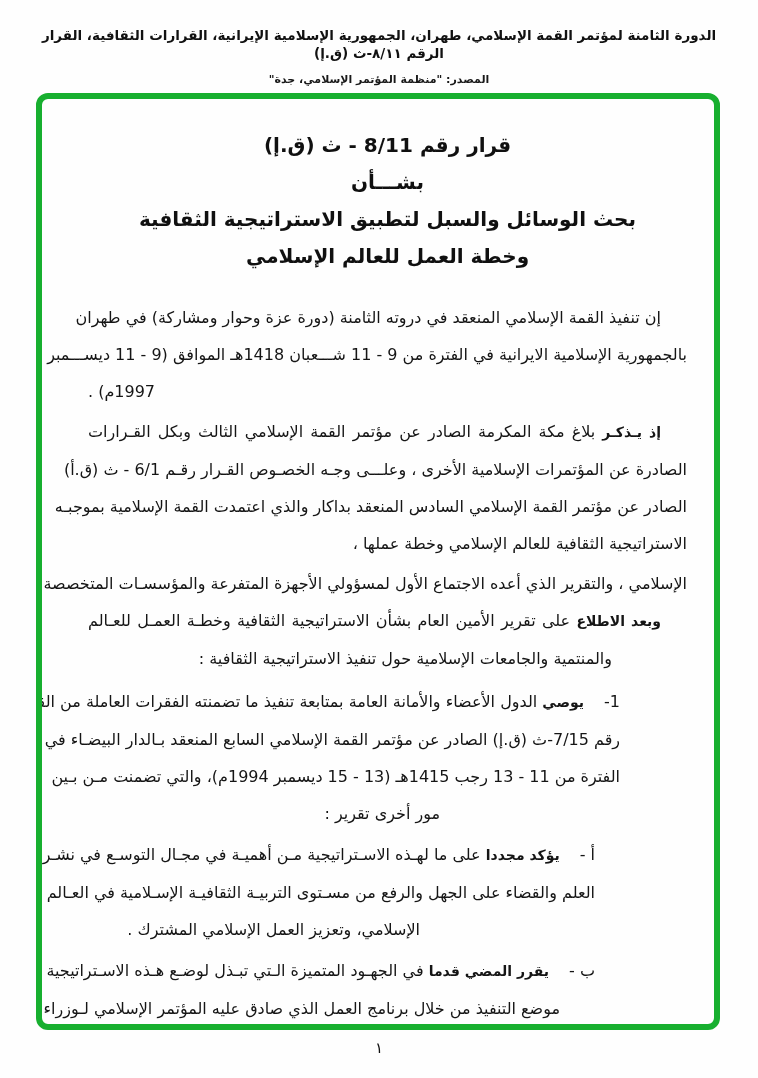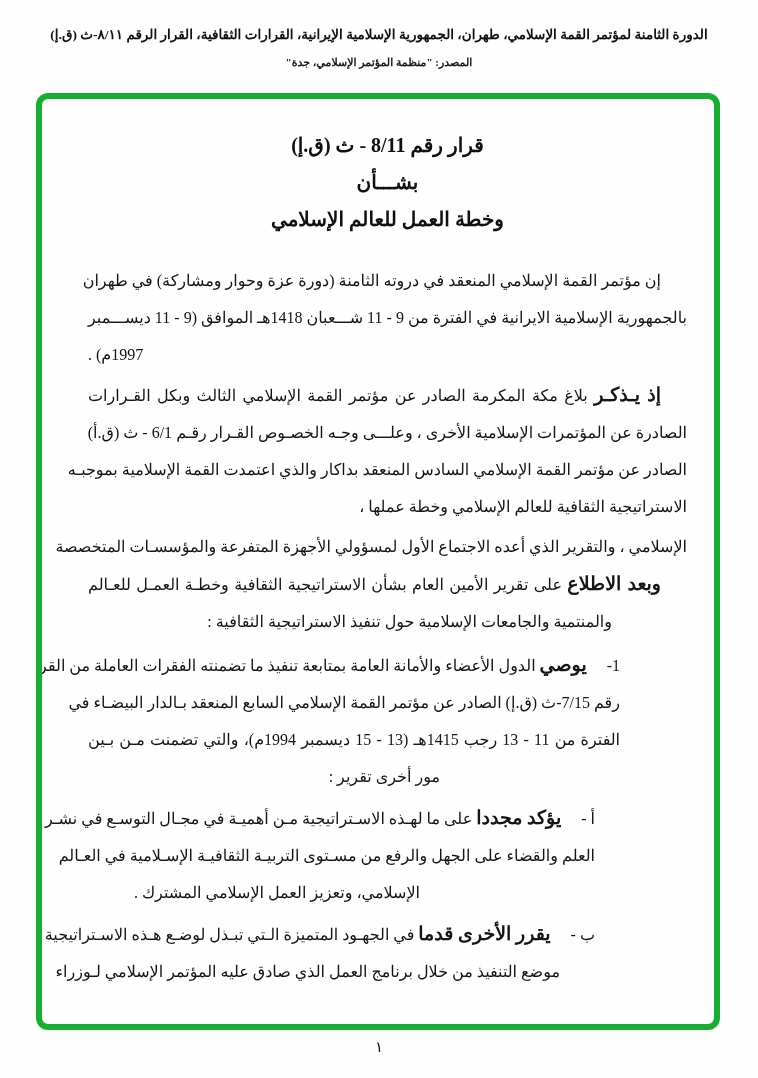--- a/index.html
+++ b/index.html
@@ -4,21 +4,21 @@
 <style>
   html,body{margin:0;padding:0;}
   body{
     width:758px;height:1078px;
     background:#ffffff;
     font-family:"DejaVu Sans",sans-serif;
     color:#161616;
     position:relative;
     overflow:hidden;
   }
-  .page{position:absolute;inset:0;background:#fefefe;font-family:Liberation Serif, serif;}
+  .page{position:absolute;inset:0;background:#fefefe;}
   
   .doc-header{
     position:absolute;top:26px;left:0;right:0;
     text-align:center;direction:rtl;
   }
   .doc-header .h1{
     font-size:13.5px;font-weight:bold;line-height:18px;
     color:#111;
     padding:0 40px;
   }
@@ -52,21 +52,21 @@
   .block{margin-bottom:3px;}
   .block.item-1{margin-top:6px;margin-right:67px;}
   .block.item-sub{margin-top:4px;margin-right:92px;}
   .line{
     font-size:16px;line-height:37px;
     white-space:nowrap;color:#151515;
   }
   .line.lj{text-align:justify;text-align-last:justify;}
   .line.lr{text-align:right;}
   .line.ll{text-align:left;}
-  .bold-lead{font-weight:bold;font-size:19px;}
+  .bold-lead{font-weight:bold;font-size:14px;}
   .marker{display:inline-block;margin-left:20px;}
   
   .footer{
     position:absolute;left:0;right:0;top:1038px;
     text-align:center;
   }
   .page-num{font-size:15px;color:#111;}
 </style>
 </head>
 <body>
@@ -77,25 +77,26 @@
     <div class="h1">الدورة الثامنة لمؤتمر القمة الإسلامي، طهران، الجمهورية الإسلامية الإيرانية، القرارات الثقافية، القرار الرقم ٨/١١-ث (ق.إ)</div>
     <div class="h2">المصدر:  "منظمة المؤتمر الإسلامي، جدة"</div>
   </div>
 
   <div class="frame"></div>
 
   <div class="doc">
     <div class="title-block">
       <div class="title-line">قرار رقم 8/11 - ث (ق.إ)</div>
       <div class="title-line">بشـــأن</div>
+      <div class="title-line">بحث الوسائل والسبل لتطبيق الاستراتيجية الثقافية</div>
       <div class="title-line">وخطة العمل للعالم الإسلامي</div>
     </div>
     <div id="blocks-root">
         <div class="block">
-          <div class="line lj" style="padding-right: 26px;">إن مؤتمر القمة الإسلامي المنعقد في دروته الثامنة (دورة عزة وحوار ومشاركة) في طهران</div>
+          <div class="line lj" style="padding-right: 26px;">إن تنفيذ القمة الإسلامي المنعقد في دروته الثامنة (دورة عزة وحوار ومشاركة) في طهران</div>
           <div class="line lj">بالجمهورية الإسلامية الايرانية في الفترة من 9 - 11 شـــعبان 1418هـ الموافق (9 - 11 ديســـمبر</div>
           <div class="line ll">1997م) .</div>
         </div>
         <div class="block">
           <div class="line lj" style="padding-right: 26px;"><span class="bold-lead">إذ يـذكـر</span> بلاغ مكة المكرمة الصادر عن مؤتمر القمة الإسلامي الثالث وبكل القـرارات</div>
           <div class="line lj">الصادرة عن المؤتمرات الإسلامية الأخرى ، وعلـــى وجـه الخصـوص القـرار رقـم 6/1 - ث (ق.أ)</div>
           <div class="line lj">الصادر عن مؤتمر القمة الإسلامي السادس المنعقد بداكار والذي اعتمدت القمة الإسلامية بموجبـه</div>
           <div class="line lr">الاستراتيجية الثقافية للعالم الإسلامي وخطة عملها ،</div>
         </div>
         <div class="block">
@@ -108,21 +109,21 @@
           <div class="line lj">رقم 7/15-ث (ق.إ) الصادر عن مؤتمر القمة الإسلامي السابع المنعقد بـالدار البيضـاء في</div>
           <div class="line lj">الفترة من 11 - 13 رجب 1415هـ (13 - 15 ديسمبر 1994م)، والتي تضمنت مـن بـين</div>
           <div class="line lr" style="padding-right: 180px;">مور أخرى تقرير :</div>
         </div>
         <div class="block item-sub">
           <div class="line lj"><span class="marker">أ -</span><span class="bold-lead">يؤكد مجددا</span> على ما لهـذه الاسـتراتيجية مـن أهميـة في مجـال التوسـع في نشـر</div>
           <div class="line lj">العلم والقضاء على الجهل والرفع من مسـتوى التربيـة الثقافيـة الإسـلامية في العـالم</div>
           <div class="line lr" style="padding-right: 175px;">الإسلامي، وتعزيز العمل الإسلامي المشترك .</div>
         </div>
         <div class="block item-sub">
-          <div class="line lj"><span class="marker">ب -</span><span class="bold-lead">يقرر الأخرى قدما</span> في الجهـود المتميزة الـتي تبـذل لوضـع هـذه الاسـتراتيجية</div>
+          <div class="line lj"><span class="marker">ب -</span><span class="bold-lead">يقرر المضي قدما</span> في الجهـود المتميزة الـتي تبـذل لوضـع هـذه الاسـتراتيجية</div>
           <div class="line lr" style="padding-right: 35px;">موضع التنفيذ من خلال برنامج العمل الذي صادق عليه المؤتمر الإسلامي لـوزراء</div>
         </div>
       </div>
   </div>
 
   <div class="footer">
     <span class="page-num">١</span>
   </div>
 
 </div>

